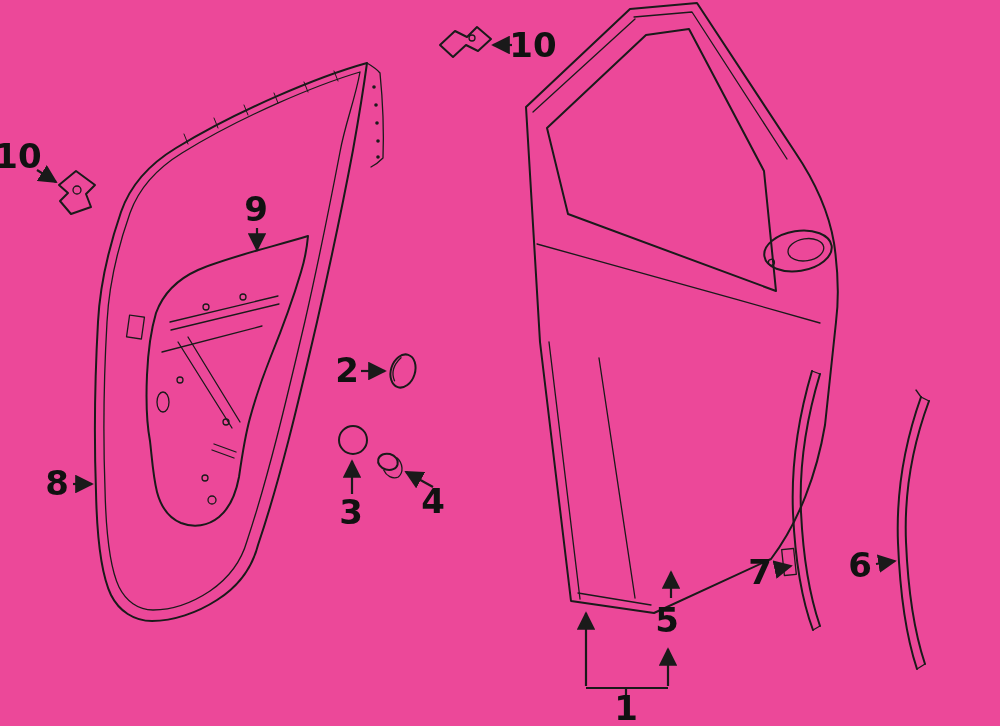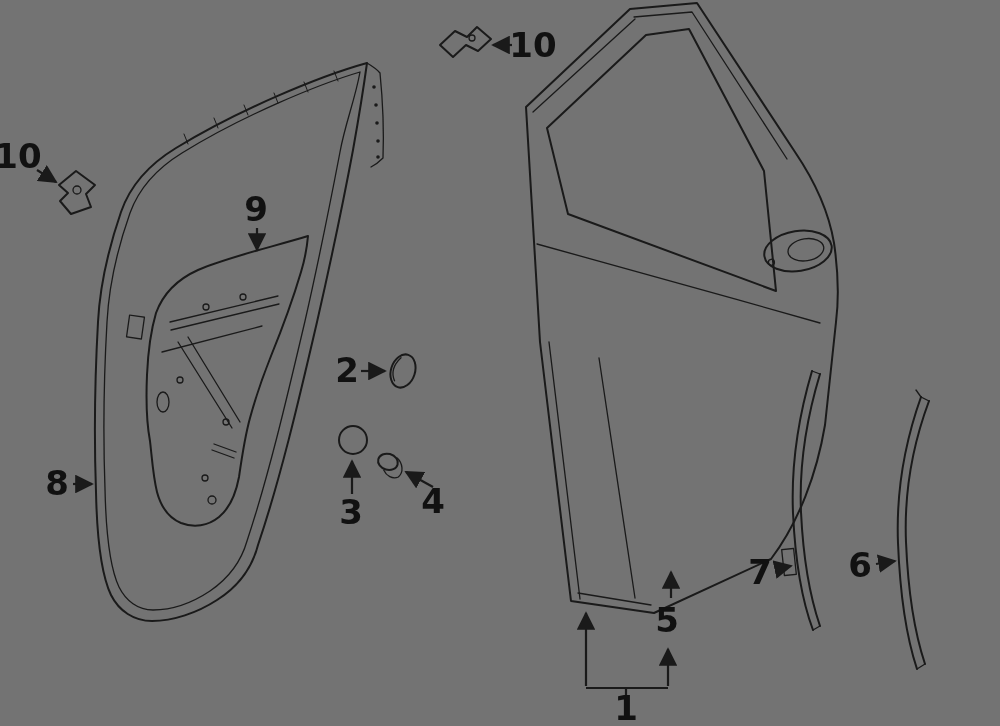--- a/index.html
+++ b/index.html
@@ -5,21 +5,21 @@
   html, body {
     margin: 0;
     padding: 0;
     background: #ffffff;
     font-family: "DejaVu Sans", "Liberation Sans", sans-serif;
   }
   .stage {
     position: relative;
     width: 1000px;
     height: 726px;
-    background: #737373;
+    background: #ec4899;
     overflow: hidden;
   }
   svg { display: block; }
   .ol   { fill: none; stroke: #1a1a1a; stroke-width: 2;   stroke-linecap: round; stroke-linejoin: round; }
   .dt   { fill: none; stroke: #1a1a1a; stroke-width: 1.3; stroke-linecap: round; stroke-linejoin: round; }
   .thin { fill: none; stroke: #1a1a1a; stroke-width: 1;   stroke-linecap: round; stroke-linejoin: round; }
   .dot  { fill: #1a1a1a; stroke: none; }
   .callout-line { fill: none; stroke: #1a1a1a; stroke-width: 2.2; }
   .num {
     font-family: "DejaVu Sans", "Liberation Sans", sans-serif;

